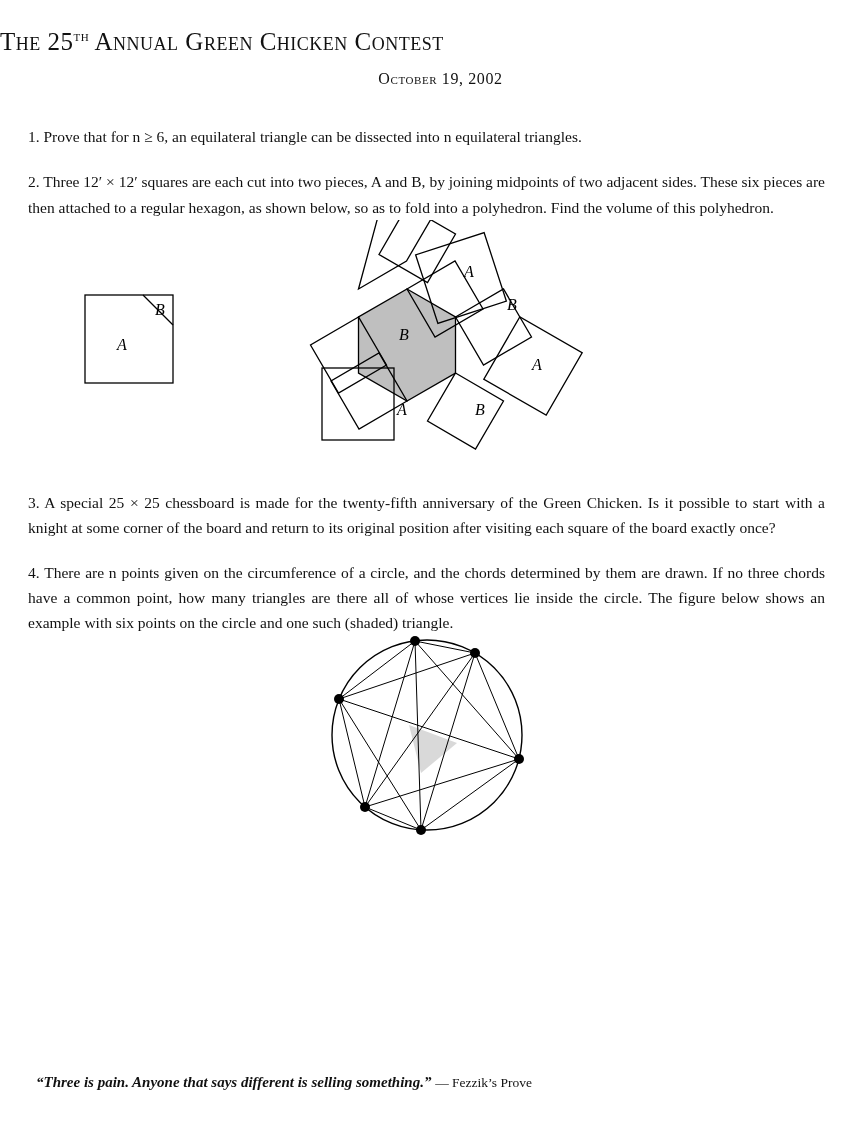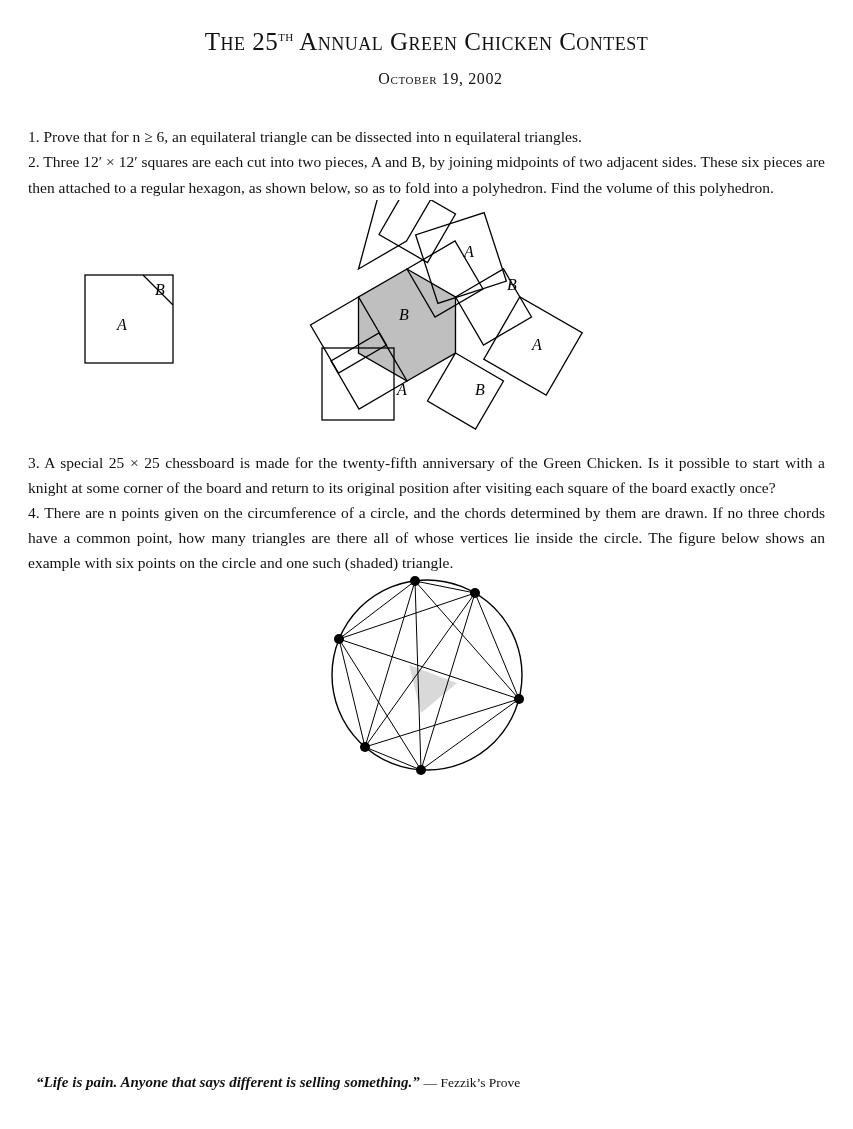--- a/index.html
+++ b/index.html
@@ -16,21 +16,20 @@
     overflow: hidden;
   }
   .page {
     position: absolute;
     left: 0; top: 0;
     width: 853px;
     height: 1129px;
     padding: 0;
   }
   .title {
-    text-align: center;
     font-family: "Liberation Serif", serif;
     font-size: 25px;
     letter-spacing: 0.5px;
     margin-top: 28px;
     font-variant: small-caps;
   }
   .title .big {
     font-size: 25px;
   }
   .title sup {
@@ -45,20 +44,21 @@
     margin-top: 14px;
     padding-left: 28px;
   }
   .body {
     margin: 0 28px 0 28px;
   }
   .prob {
     font-size: 15.5px;
     line-height: 1.62;
     text-align: justify;
+    margin-top: 20px;
   }
   .prob.first { margin-top: 36px; }
   .fig {
     position: relative;
     width: 100%;
   }
   .quote {
     position: absolute;
     left: 36px;
     bottom: 38px;
@@ -181,17 +181,17 @@
           </g>
         </g>
       </svg>
     </div>
 
 
 
   </div>
 
   <div class="quote">
-    <span>“Life is pain. Anyone that says different is selling something.”</span>
+    <span>“Three is pain. Anyone that says different is selling something.”</span>
     <span class="attrib">— Fezzik’s Prove</span>
   </div>
 
 </div>
 
 </body></html>

